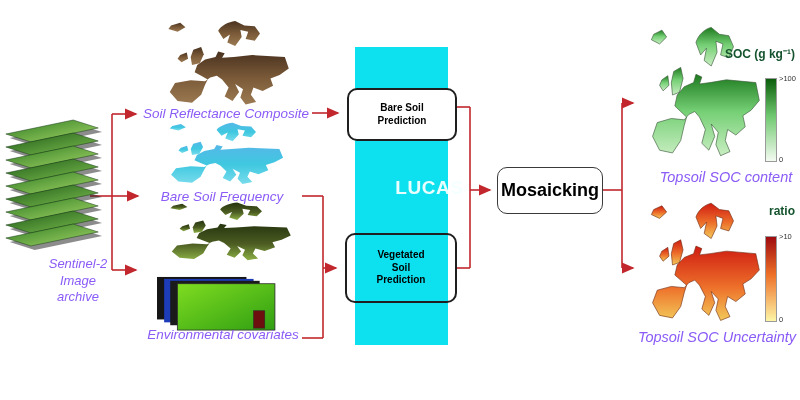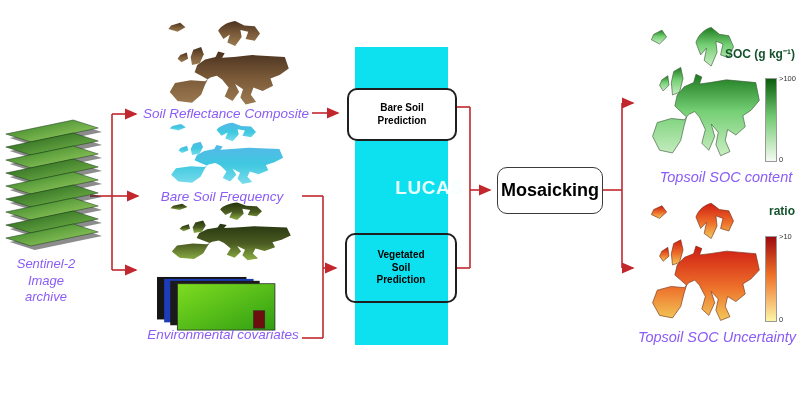--- a/index.html
+++ b/index.html
@@ -121,21 +121,21 @@
       <path d="M4,44 L74,30 L100,38 L30,52 Z" fill="url(#gradTile1)" stroke="#113311" stroke-width=".5"></path>
       <path d="M4,57 L74,43 L100,51 L30,65 Z" fill="url(#gradTile2)" stroke="#113311" stroke-width=".5"></path>
       <path d="M4,70 L74,56 L100,64 L30,78 Z" fill="url(#gradTile1)" stroke="#113311" stroke-width=".5"></path>
       <path d="M4,83 L74,69 L100,77 L30,91 Z" fill="url(#gradTile2)" stroke="#113311" stroke-width=".5"></path>
       <path d="M4,96 L74,82 L100,90 L30,104 Z" fill="url(#gradTile1)" stroke="#113311" stroke-width=".5"></path>
       <path d="M4,109 L74,95 L100,103 L30,117 Z" fill="url(#gradTile2)" stroke="#113311" stroke-width=".5"></path>
       <path d="M4,122 L74,108 L100,116 L30,130 Z" fill="url(#gradTile1)" stroke="#113311" stroke-width=".5"></path>
     </g>
   </svg>
 
-  <div class="abs ital src-label" style="left:0;top:256px;width:92px;">
+  <div class="abs ital src-label" style="left:0;top:256px;width:92px;padding-left:32px;">
     <div>Sentinel-2</div>
     <div>Image</div>
     <div>archive</div>
   </div>
 
   <svg class="abs" style="left:158px;top:20px" width="136" height="90" viewBox="0 0 104 100" preserveAspectRatio="none">
     <use href="#eur" fill="url(#gradBrown)"></use>
   </svg>
   <div class="abs ital" style="left:128px;top:105px;width:196px;">Soil Reflectance Composite</div>
 

